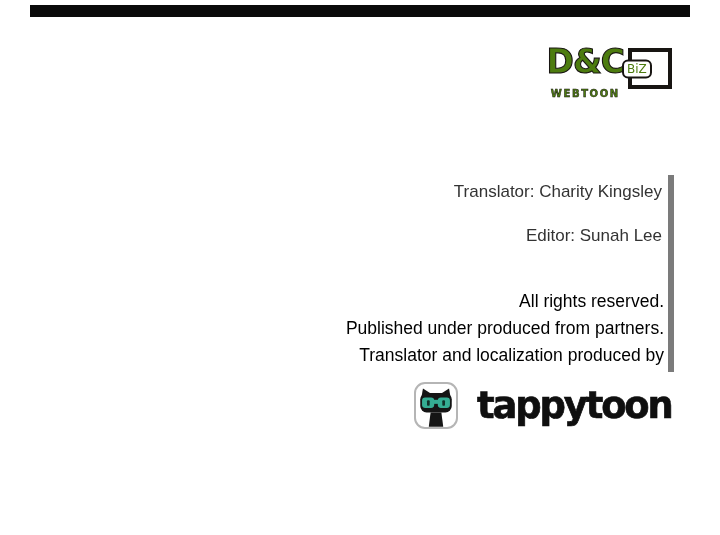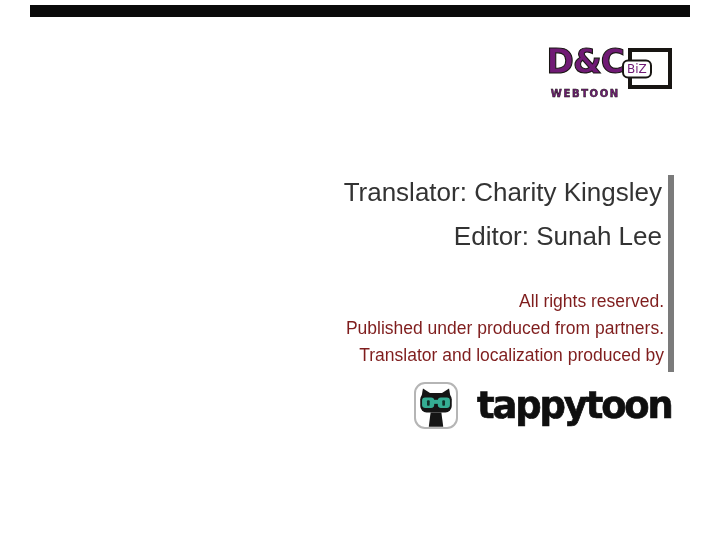--- a/index.html
+++ b/index.html
@@ -13,21 +13,21 @@
   }
   
   .top-bar{
     position:absolute;left:30px;top:5px;width:660px;height:12px;
     background:#0a0a0a;
   }
   
   .dnc{
     position:absolute;top:47px;right:48px;
     display:flex;align-items:flex-start;gap:4px;
-    color:#701a75;
+    color:#4d7c0f;
   }
   .dnc-text{display:flex;flex-direction:column;align-items:center;}
   .dnc-main{
     font-family:"DejaVu Sans", sans-serif;
     font-weight:bold;font-size:33px;line-height:29px;
     letter-spacing:-1px;
     -webkit-text-stroke:1.1px #181512;
   }
   .dnc-sub{
     font-family:"DejaVu Sans", sans-serif;
@@ -44,26 +44,26 @@
     position:absolute;left:-10px;top:50%;transform:translateY(-50%);
     background:#ffffff;border:2.5px solid #181512;border-radius:6px;
     padding:1px 3px;
     font-family:"DejaVu Sans", sans-serif;
     font-weight:normal;font-size:12px;line-height:13px;letter-spacing:0px;
   }
   
   .credits-1{
     position:absolute;top:170px;right:58px;
     text-align:right;
-    font-size:26px;line-height:44px;color:#333333;
+    font-size:17px;line-height:44px;color:#333333;
   }
   .credits-2{
     position:absolute;top:288px;right:56px;
     text-align:right;
-    font-size:17.5px;line-height:27px;color:#7f1d1d;
+    font-size:17.5px;line-height:27px;color:#000000;
   }
   .vbar{
     position:absolute;left:668px;top:175px;width:6px;height:197px;
     background:#7b7b7b;
   }
   
   .tappytoon{
     position:absolute;top:382px;right:48px;
     display:flex;align-items:center;gap:13px;
   }

